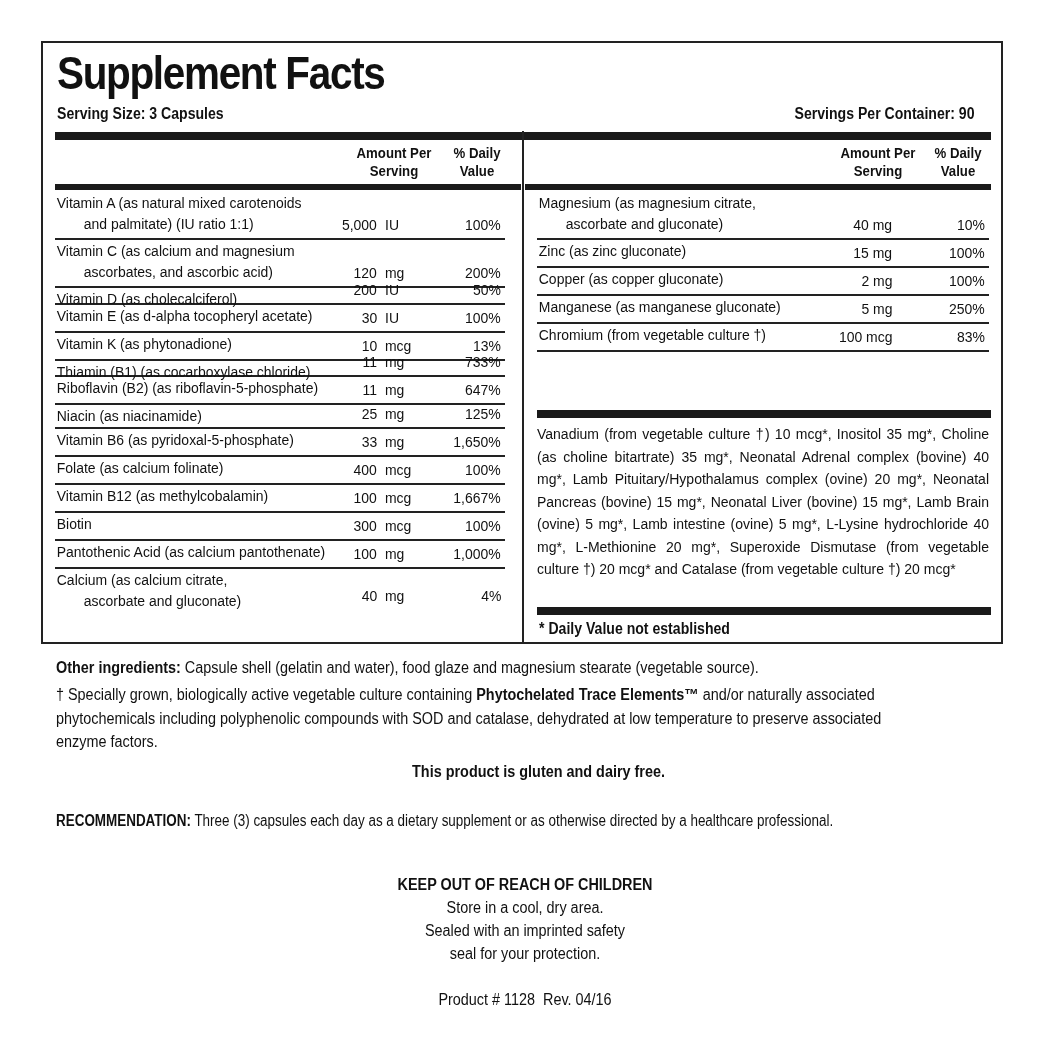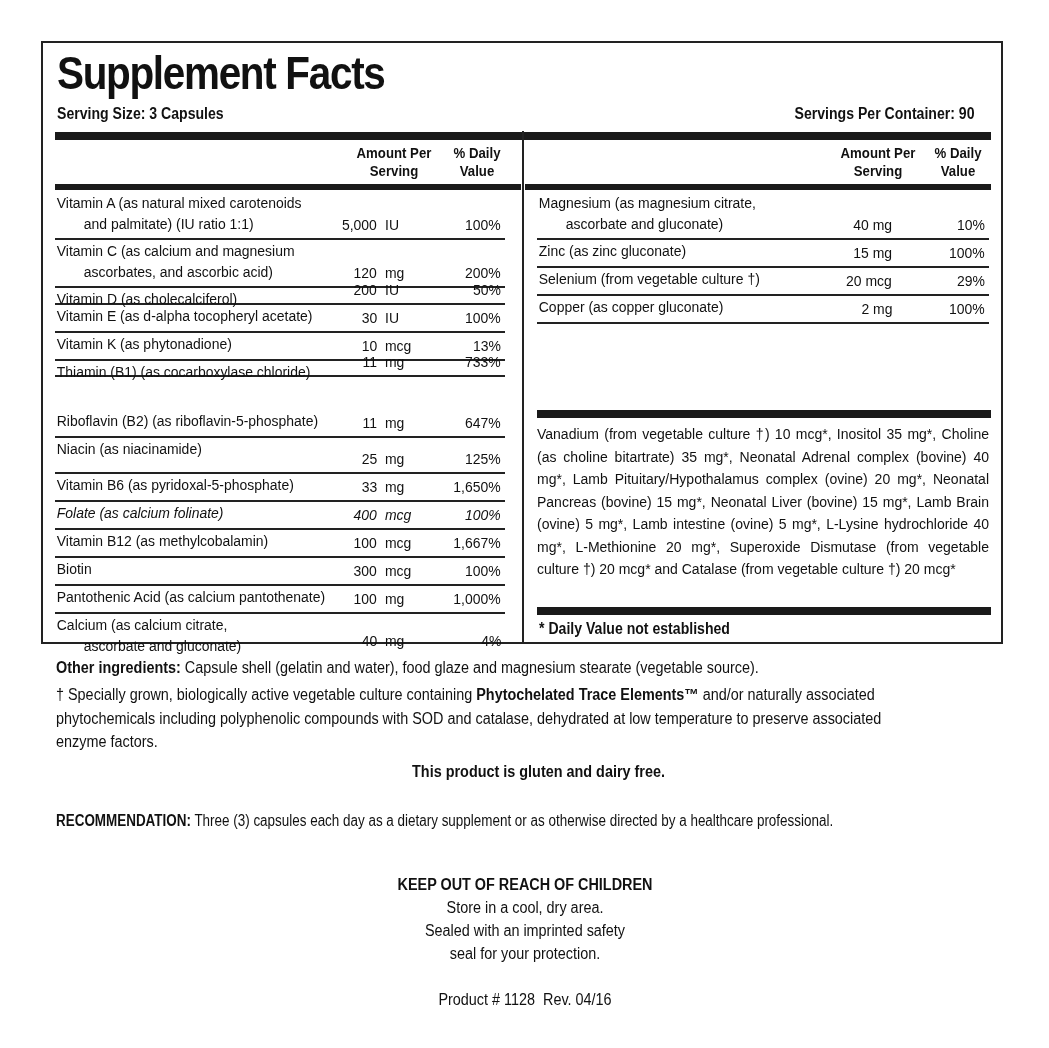--- a/index.html
+++ b/index.html
@@ -98,39 +98,39 @@
       <span class="amt" style="right:128px;">10</span>
       <span class="unit" style="left:330px;">mcg</span>
       <span class="dv">13%</span>
     </div>
     <div class="row" style="height:16px;">
       <span class="name">Thiamin (B1) (as cocarboxylase chloride)</span>
       <span class="amt" style="right:128px;">11</span>
       <span class="unit" style="left:330px;">mg</span>
       <span class="dv">733%</span>
     </div>
-    <div class="row" style="height:28px;margin-top:33px;">
+    <div class="row" style="height:28px;">
       <span class="name">Riboflavin (B2) (as riboflavin-5-phosphate)</span>
       <span class="amt" style="right:128px;">11</span>
       <span class="unit" style="left:330px;">mg</span>
       <span class="dv">647%</span>
     </div>
-    <div class="row" style="height:36px;">
+    <div class="row" style="height:24px;">
       <span class="name">Niacin (as niacinamide)</span>
       <span class="amt" style="right:128px;">25</span>
       <span class="unit" style="left:330px;">mg</span>
       <span class="dv">125%</span>
     </div>
     <div class="row" style="height:28px;">
       <span class="name">Vitamin B6 (as pyridoxal-5-phosphate)</span>
       <span class="amt" style="right:128px;">33</span>
       <span class="unit" style="left:330px;">mg</span>
       <span class="dv">1,650%</span>
     </div>
-    <div class="row" style="height:28px;font-style:italic;">
+    <div class="row" style="height:28px;">
       <span class="name">Folate (as calcium folinate)</span>
       <span class="amt" style="right:128px;">400</span>
       <span class="unit" style="left:330px;">mcg</span>
       <span class="dv">100%</span>
     </div>
     <div class="row" style="height:28px;">
       <span class="name">Vitamin B12 (as methylcobalamin)</span>
       <span class="amt" style="right:128px;">100</span>
       <span class="unit" style="left:330px;">mcg</span>
       <span class="dv">1,667%</span>
@@ -160,28 +160,33 @@
       <span class="name"><span>Magnesium (as magnesium citrate,</span><span class="cont">ascorbate and gluconate)</span></span>
       <span class="amt" style="right:97px;">40 mg</span>
       <span class="dv">10%</span>
     </div>
     <div class="row" style="height:28px;">
       <span class="name">Zinc (as zinc gluconate)</span>
       <span class="amt" style="right:97px;">15 mg</span>
       <span class="dv">100%</span>
     </div>
     <div class="row" style="height:28px;">
-      <span class="name">Selenium (from vegetable culture †)</span>
-      <span class="amt" style="right:97px;">20 mcg</span>
-      <span class="dv">29%</span>
-    </div>
-    <div class="row" style="height:28px;">
       <span class="name">Copper (as copper gluconate)</span>
       <span class="amt" style="right:97px;">2 mg</span>
       <span class="dv">100%</span>
+    </div>
+    <div class="row" style="height:28px;">
+      <span class="name">Manganese (as manganese gluconate)</span>
+      <span class="amt" style="right:97px;">5 mg</span>
+      <span class="dv">250%</span>
+    </div>
+    <div class="row" style="height:28px;">
+      <span class="name">Chromium (from vegetable culture †)</span>
+      <span class="amt" style="right:97px;">100 mcg</span>
+      <span class="dv">83%</span>
     </div>
   </div>
 
   <div class="thickbar" style="left:494px; top:367px; width:454px; height:8px;"></div>
   <div id="other-blend">Vanadium (from vegetable culture †) 10 mcg*, Inositol 35 mg*, Choline (as choline bitartrate) 35 mg*, Neonatal Adrenal complex (bovine) 40 mg*, Lamb Pituitary/Hypothalamus complex (ovine) 20 mg*, Neonatal Pancreas (bovine) 15 mg*, Neonatal Liver (bovine) 15 mg*, Lamb Brain (ovine) 5 mg*, Lamb intestine (ovine) 5 mg*, L-Lysine hydrochloride 40 mg*, L-Methionine 20 mg*, Superoxide Dismutase (from vegetable culture †) 20 mcg* and Catalase (from vegetable culture †) 20 mcg*</div>
   <div class="thickbar" style="left:494px; top:564px; width:454px; height:8px;"></div>
   <div id="dv-note">* Daily Value not established</div>
 </div>
 
 <div class="foot" style="left:56px; top:659px; transform-origin:left top;">

